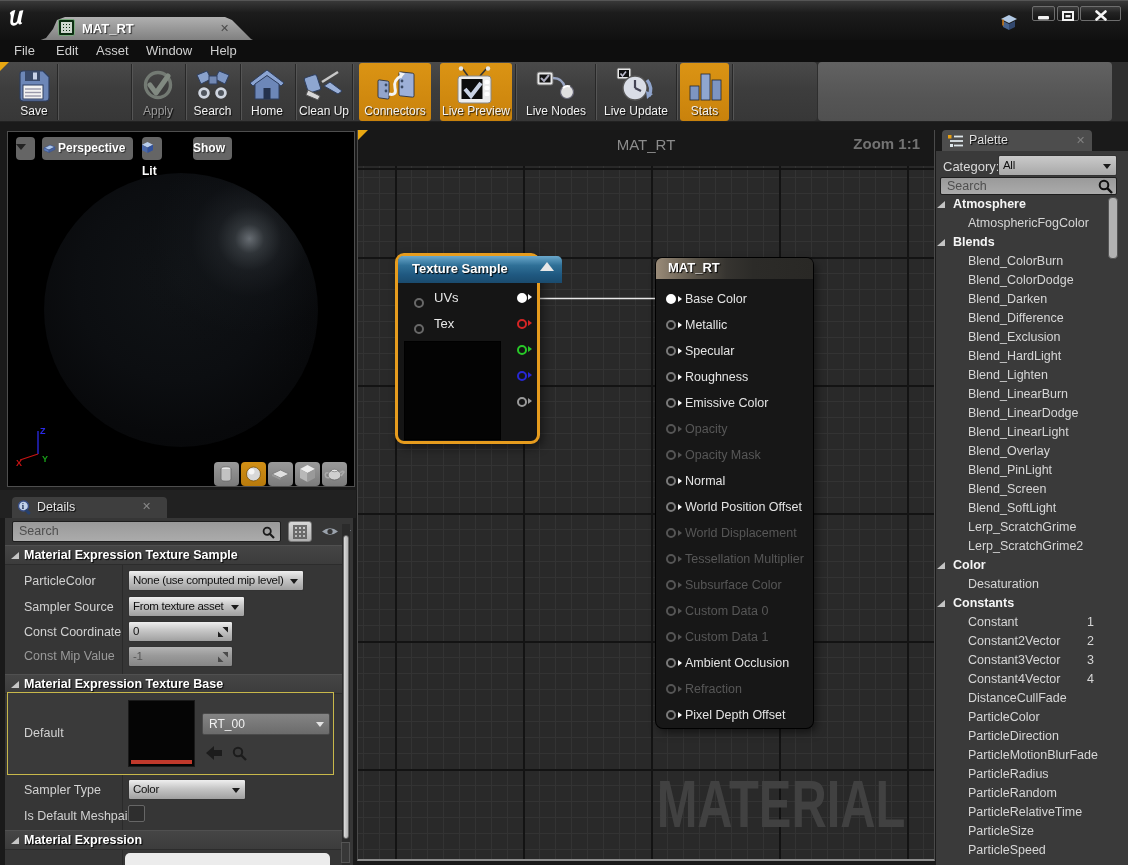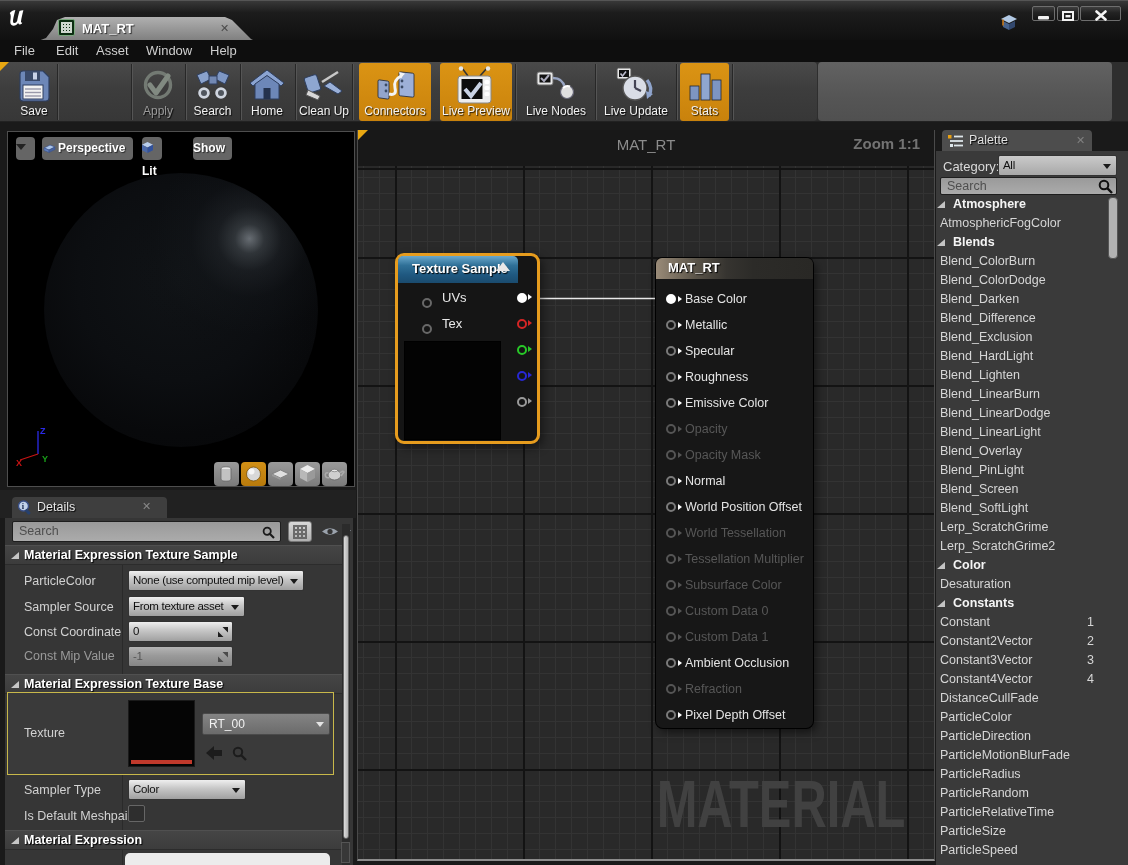--- a/index.html
+++ b/index.html
@@ -59,42 +59,42 @@
  repeating-linear-gradient(to bottom,#333333 0 1px,transparent 1px 16px);
 background-position:37px 0,0 127px,5px 0,0 15px}
 #graph .corner{position:absolute;left:0;top:0;width:0;height:0;border-left:10px solid #e9a812;border-bottom:10px solid transparent;z-index:9}
 #gheader{position:absolute;left:0;top:0;width:100%;height:36px;background:#181818;z-index:2}
 
 #palette{left:936px;top:29px;width:192px;height:714px;background:#3a3a3a}
 #palette-tab{left:942px;top:8px;width:150px;height:21px;background:#4d4d4d;border-radius:4px 4px 0 0}
 
 #watermark{position:absolute;left:243px;top:636px;width:360px;text-align:center;font-size:66px;font-weight:bold;color:#414141;transform:scaleX(0.74);transform-origin:center}
 #tsnode{left:37px;top:123px;width:145px;height:191px;background:#151515;border:3px solid #e69c1e;border-radius:9px;box-shadow:3px 4px 10px rgba(0,0,0,.45);z-index:5}
-.tshead{position:absolute;left:0;top:0;width:120px;height:27px;border-radius:5px 5px 0 0;background:linear-gradient(#6aa8cc,#2f7097 35%,#1f5880 70%,#1a4b6e);color:#fff;font-weight:bold;font-size:13px;line-height:26px;padding-left:14px;text-shadow:1px 1px 1px #000}
+.tshead{position:absolute;left:0;top:0;width:164px;height:27px;border-radius:5px 5px 0 0;background:linear-gradient(#6aa8cc,#2f7097 35%,#1f5880 70%,#1a4b6e);color:#fff;font-weight:bold;font-size:13px;line-height:26px;padding-left:14px;text-shadow:1px 1px 1px #000}
 #matnode{left:298px;top:128px;width:157px;height:470px;background:#171717;border-radius:7px;box-shadow:0 0 0 1px #000,3px 4px 10px rgba(0,0,0,.55);z-index:5}
 .mathead{position:absolute;left:0;top:0;width:100%;height:21px;border-radius:6px 6px 0 0;background:linear-gradient(to right,#9a8b78,#5a5449 25%,#363430 45%,#2c2b28 62%,#292825);color:#fff;font-weight:bold;font-size:13px;line-height:20px;padding-left:12px;text-shadow:1px 1px 1px #000}
-.pinrow{position:absolute;left:16px;height:12px}
+.pinrow{position:absolute;left:8px;height:12px}
 .pin{display:inline-block;width:10px;height:10px;border-radius:50%;border:2.5px solid #7a7a7a;background:transparent}
 .pin.in{position:relative;left:7.5px;top:3.5px;border-color:#686868}
 .pin.out{position:absolute}
 .pin.conn{background:#fff;border-color:#fff}
 .parrow{position:absolute;width:0;height:0;border-left:4px solid;border-top:3.5px solid transparent;border-bottom:3.5px solid transparent}
 .plbl{position:absolute;left:28px;top:0px;font-size:13px;color:#e8e8e8}
 .mrow{position:absolute;left:0;width:100%;height:13px}
 .mrow .pin{position:absolute;left:10px;top:0.5px}
 .mrow .parrow{left:21.5px;top:3px}
 .mrow .ml{position:absolute;left:29px;top:-1.5px;font-size:12.5px;color:#e4e4e4}
 .mrow.dis .pin{border-color:#555}
 .mrow.dis .parrow{border-left-color:#555}
 .mrow.dis .ml{color:#575757}
 
 .prow{position:absolute;left:0;width:172px;height:19px;font-size:12.5px;color:#d6d6d6;line-height:19px}
 .prow.hd{font-weight:bold;color:#f4f4f4;padding-left:17px}
 .prow.hd::before{content:"";position:absolute;left:1px;top:6px;border-bottom:7px solid #c4c4c4;border-left:8px solid transparent}
-.prow.it{padding-left:4px}
+.prow.it{padding-left:32px}
 .prow .num{position:absolute;right:14px}
 </style></head>
 <body>
 <div class="abs" id="titlebar">
   <svg class="abs" id="ulogo" viewBox="0 0 34 36">
       <path d="M4 9 C7 5 11 3.5 14 3.5 C12.5 9 10.8 16 10 21 C9.4 25 10.3 27 12.5 27 C14.5 27 16.2 25.8 17.2 23.5 C18.4 17.5 20 10 21.5 5.5 C23.5 4.5 26.5 4 28.5 4.2 C26.8 10.5 25 19 24.2 24 C24 25.8 24.8 26.6 26.3 26.3 L26 28 C22.5 30.5 19 30 19.3 26.5 C17.3 29.8 14 31.8 10.8 31.8 C6.3 31.8 4.2 28 5.2 21.5 C5.9 17 6.3 12.5 4 9 Z" fill="#fff"></path>
     </svg>
   <div class="abs" id="tab1">
     <div class="doc">
         <i></i>
@@ -347,21 +347,21 @@
     <div class="dlbl" style="top:107px">Const Coordinate</div>
     <div class="dcombo" style="left:123px;top:103px;width:105px">0<svg class="cnr" width="10" height="10" viewBox="0 0 10 10">
           <path d="M4.5 0 H10 V5.5 Z M0 4.5 V10 H5.5 Z" fill="#1e1e1e"></path>
         </svg></div>
     <div class="dlbl" style="top:131px;color:#9a9a9a">Const Mip Value</div>
     <div class="dcombo dis" style="left:123px;top:128px;width:105px">-1<svg class="cnr" width="10" height="10" viewBox="0 0 10 10">
           <path d="M4.5 0 H10 V5.5 Z M0 4.5 V10 H5.5 Z" fill="#4a4a4a"></path>
         </svg></div>
     <div class="dsec" style="top:156px">Material Expression Texture Base</div>
     <div class="abs" style="left:2px;top:174px;width:327px;height:83px;border:1px solid #c8b84a;background:#3a3a3a"></div>
-    <div class="dlbl" style="top:208px">Texture</div>
+    <div class="dlbl" style="top:208px">Default</div>
     <div class="abs" style="left:123px;top:182px;width:67px;height:67px;background:#050505;border:1px solid #1a1a1a">
       <div style="position:absolute;left:2px;bottom:2px;width:61px;height:4px;background:#c0392b"></div>
     </div>
     <div class="abs" style="left:197px;top:195px;width:128px;height:22px;background:linear-gradient(#848484,#6b6b6b);border:1px solid #4a4a4a;border-radius:2px;font-size:12px;color:#f2f2f2;line-height:20px;padding-left:6px">RT_00<span class="dn lt"></span></div>
     <svg class="abs" style="left:200px;top:227px" width="44" height="16" viewBox="0 0 44 16">
         <path d="M1 8 l8-7 v4 h8 v6 h-8 v4 z" fill="#1c1c1c"></path>
         <circle cx="33" cy="7" r="4.2" fill="none" stroke="#1c1c1c" stroke-width="2"></circle>
         <line x1="36" y1="10" x2="41" y2="15" stroke="#1c1c1c" stroke-width="2.4"></line>
       </svg>
     <div class="dlbl" style="top:265px">Sampler Type</div>
@@ -443,21 +443,21 @@
           <span class="ml">Normal</span>
         </div>
       <div class="mrow" style="top:243.0px">
           <span class="pin"></span>
           <span class="parrow" style="border-left-color:#fff"></span>
           <span class="ml">World Position Offset</span>
         </div>
       <div class="mrow dis" style="top:269.0px">
           <span class="pin"></span>
           <span class="parrow" style="border-left-color:#555"></span>
-          <span class="ml">World Tessellation</span>
+          <span class="ml">World Displacement</span>
         </div>
       <div class="mrow dis" style="top:295.0px">
           <span class="pin"></span>
           <span class="parrow" style="border-left-color:#555"></span>
           <span class="ml">Tessellation Multiplier</span>
         </div>
       <div class="mrow dis" style="top:321.0px">
           <span class="pin"></span>
           <span class="parrow" style="border-left-color:#555"></span>
           <span class="ml">Subsurface Color</span>

